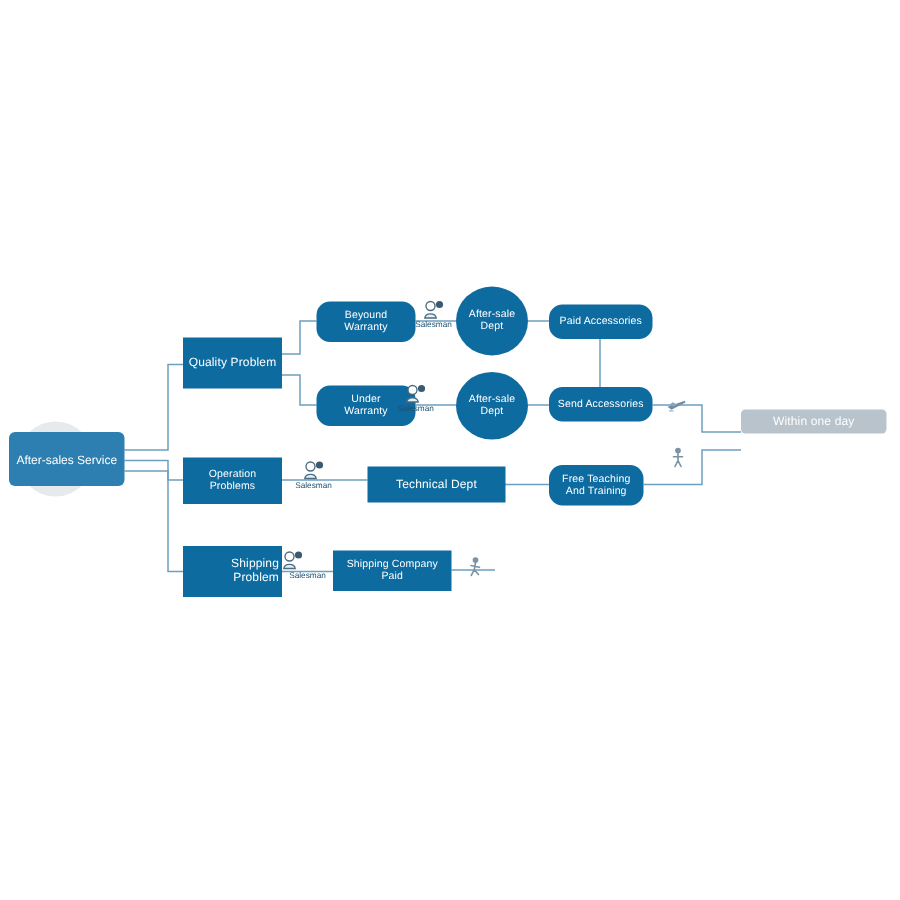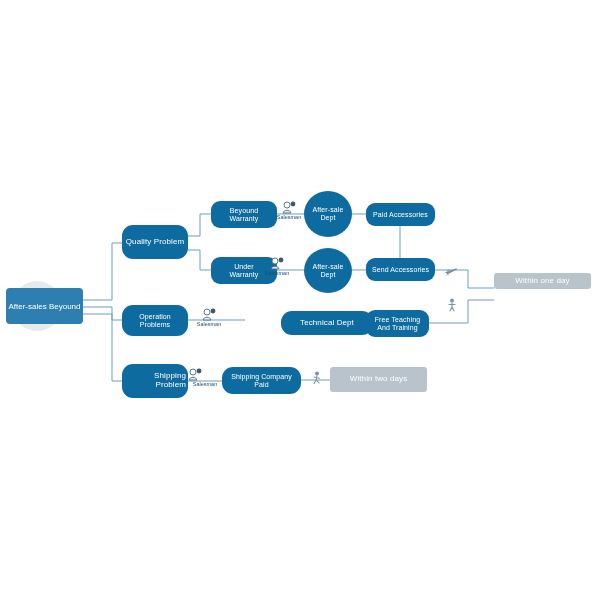--- a/index.html
+++ b/index.html
@@ -27,21 +27,21 @@
     align-items: center;
     justify-content: center;
     text-align: center;
     color: #ffffff;
     background: #0e6ba0;
     border-radius: 5px;
     line-height: 1.12;
     letter-spacing: 0.1px;
   }
   .node.rounded {
-    border-radius: 11px;
+    border-radius: 0;
   }
   .node.pill {
     border-radius: 9px;
   }
   .node.ellipse {
     border-radius: 50%;
   }
   .node.gray {
     background: #b8c3cc;
     color: #ffffff;
@@ -155,21 +155,21 @@
 
   <div class="start-circle" style="left:12px; top:281px; width:50px; height:50px;">
     <div class="laptop">
       <div class="screen">
           <i></i>
         </div>
       <div class="base"></div>
     </div>
   </div>
   <div class="startnode" style="left:6px; top:288px; width:77px; height:36px; padding-left:0; justify-content:center;">
-    <span>After-sales Beyound</span>
+    <span>After-sales Service</span>
   </div>
 
   <div class="node rounded" style="left:122px; top:225px; width:66px; height:34px; font-size:8px;">
     <span class="node-label">Quality Problem</span>
   </div>
   <div class="node rounded" style="left:122px; top:305px; width:66px; height:31px; font-size:7px;">
     <span class="node-label">Operation Problems</span>
   </div>
   <div class="node rounded" style="left:122px; top:364px; width:66px; height:34px; font-size:8px;text-align:right;">
     <span class="node-label">Shipping Problem</span>
@@ -229,21 +229,21 @@
 Dept</span>
   </div>
 
   <div class="node pill" style="left:366px; top:203px; width:69px; height:23px; font-size:7px;">
     <span class="node-label">Paid Accessories</span>
   </div>
   <div class="node pill" style="left:366px; top:258px; width:69px; height:23px; font-size:7px;">
     <span class="node-label">Send Accessories</span>
   </div>
 
-  <div class="node rounded" style="left:245px; top:311px; width:92px; height:24px; font-size:8px;margin-left:36px;">
+  <div class="node rounded" style="left:245px; top:311px; width:92px; height:24px; font-size:8px;">
     <span class="node-label">Technical Dept</span>
   </div>
   <div class="node pill" style="left:366px; top:310px; width:63px; height:27px; font-size:7px;">
     <span class="node-label">Free Teaching
 And Training</span>
   </div>
 
   <div class="node rounded" style="left:222px; top:367px; width:79px; height:27px; font-size:7px;">
     <span class="node-label">Shipping Company
 Paid</span>
@@ -265,17 +265,14 @@
   <div class="person-icon" style="left:311px; top:371px;">
     <svg viewBox="0 0 12 14" width="12" height="14">
       <circle cx="6" cy="2.4" r="1.9" fill="#7b93a4"></circle>
       <path d="M6 4.5 L5.2 8.8 M5.2 8.8 L3.2 12.6 M5.2 8.8 L8 12 M3 6 L8.6 7.2" stroke="#7b93a4" stroke-width="1.1" fill="none" stroke-linecap="round"></path>
     </svg>
   </div>
 
   <div class="node gray" style="left:494px; top:273px; width:97px; height:16px; font-size:8px;">
     <span class="node-label">Within one day</span>
   </div>
-  <div class="node gray" style="left:330px; top:367px; width:97px; height:25px; font-size:8px;">
-    <span class="node-label">Within two days</span>
-  </div>
 
 </div>
 
 </body></html>

